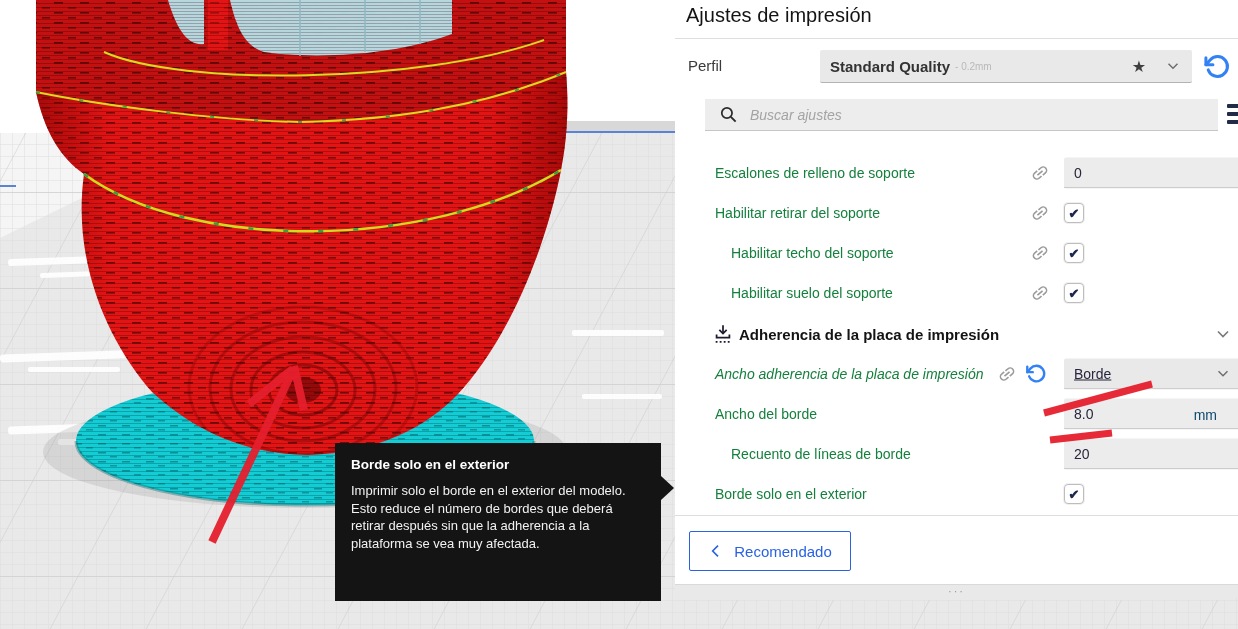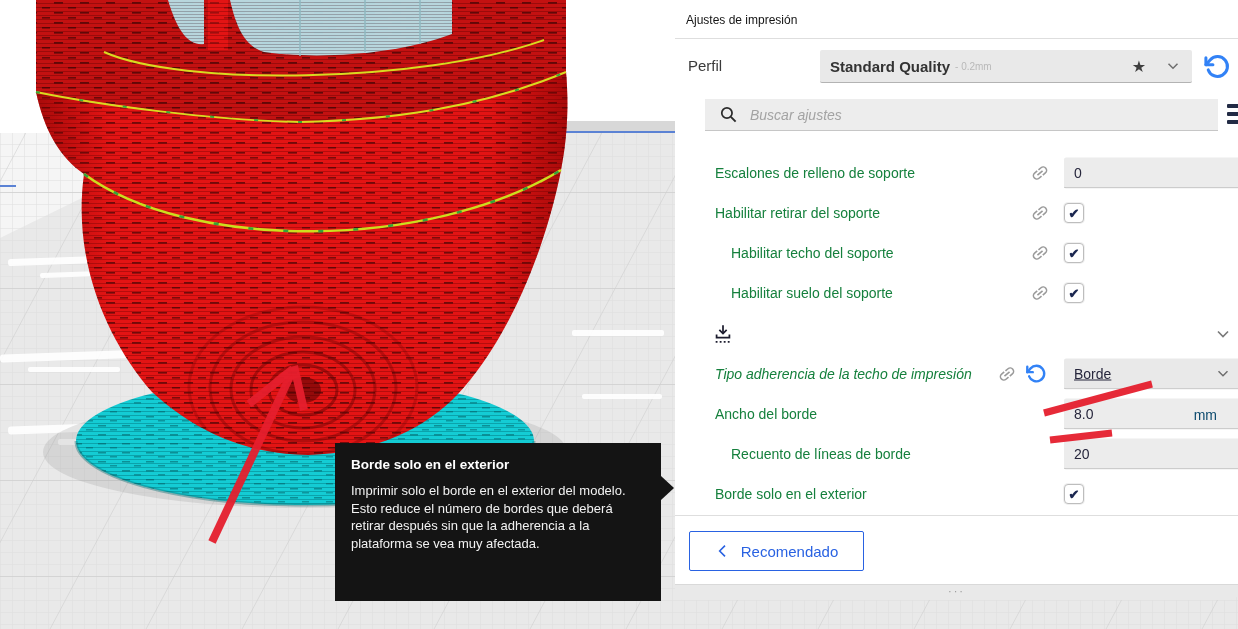--- a/index.html
+++ b/index.html
@@ -17,21 +17,21 @@
   .tooltip-arrow { position:absolute; right:-13px; top:33px; width:0; height:0;
                    border-top:12px solid transparent; border-bottom:12px solid transparent;
                    border-left:13px solid #141414; }
 
   
   .panel { position:absolute; left:675px; top:0; width:580px; height:600px; z-index:20; }
   .panel-body { position:absolute; inset:0 0 16px 0; background:#ffffff; }
   .panel-bottom { position:absolute; left:0; right:17px; bottom:0; height:16px; background:#e9e9e9;
                   border-top:1px solid #d9d9d9; border-radius:0 0 7px 7px; text-align:center;
                   color:#9a9a9a; font-size:11px; line-height:13px; letter-spacing:2px; }
-  .panel-title { position:absolute; left:11px; top:13px; font-size:12px; color:#141414;text-align:right; }
+  .panel-title { position:absolute; left:11px; top:4px; font-size:20px; color:#141414;text-align:right; }
   .divider { position:absolute; left:0; right:0; height:1px; background:#dedede; }
   .d1 { top:38px; } .d2 { top:515px; }
 
   .perfil-label { position:absolute; left:13px; top:57px; font-size:15px; color:#3a3a3a; }
   .profile-box { position:absolute; left:145px; top:50px; width:372px; height:33px; background:#e9e9e9;
                  border-bottom:1px solid #b3b3b3; border-radius:2px; display:flex; align-items:center; padding:8px 10px; cursor:pointer; }
   .profile-value { font-size:15px; font-weight:600; color:#333; white-space:nowrap; }
   .profile-suffix { font-size:10px; color:#b9b9b9; margin-left:5px; flex:1; white-space:nowrap; }
   .star { font-size:16px; color:#3f3f3f; margin-right:18px; }
   .chev { width:18px; height:18px; flex:0 0 auto; }
@@ -72,21 +72,21 @@
               box-shadow:0 0 0 1px #f0f0f0; }
 
   .r1 { top:153px; } .r2 { top:193px; } .r3 { top:233px; } .r4 { top:273px; }
   .sec { top:314px; } .a1 { top:354px; } .a2 { top:394px; } .a3 { top:434px; } .a4 { top:474px; }
 
   .section-row { position:absolute; left:0; width:100%; height:40px; cursor:pointer; }
   .section-icon { position:absolute; left:37px; top:50%; transform:translateY(-50%); width:22px; height:22px; }
   .section-title { position:absolute; left:64px; top:50%; transform:translateY(-50%); font-size:15px; font-weight:bold; color:#141414; white-space:nowrap; }
   .section-chev { position:absolute; left:538px; top:50%; transform:translateY(-50%); width:20px; height:20px; }
 
-  .back-btn { position:absolute; left:14px; top:531px; width:175px; height:40px; background:#fff;
+  .back-btn { position:absolute; left:14px; top:531px; width:162px; height:40px; background:#fff;
               border:1px solid #2962e2; border-radius:2px; display:flex; align-items:center; justify-content:center;
               gap:10px; color:#2962e2; font-size:15px; cursor:pointer; font-family:"Liberation Sans",sans-serif; }
 
   
   .annotations { position:absolute; left:0; top:0; z-index:60; pointer-events:none; }
 </style>
 </head>
 <body>
 
 <div id="stage">
@@ -283,27 +283,28 @@
 
       <div class="section-row sec">
         <svg class="section-icon" viewBox="0 0 24 24">
           <g fill="none" stroke="#1c1c2e" stroke-width="1.9">
             <path d="M12 2.5v8.5"></path>
               <path d="M8 7.5l4 4 4-4"></path>
               <path d="M5 12.5v3.5h14v-3.5"></path>
           </g>
           <line x1="4" y1="20.5" x2="20" y2="20.5" stroke="#1c1c2e" stroke-width="1.9" stroke-dasharray="2 2.4"></line>
         </svg>
+        <span class="section-title">Adherencia de la placa de impresión</span>
         <svg class="section-chev" viewBox="0 0 24 24">
           <polyline points="6,9 12,15 18,9" fill="none" stroke="#7a7a7a" stroke-width="2"></polyline>
         </svg>
       </div>
 
       <div class="row a1">
-        <span class="row-label italic">Tipo adherencia de la techo de impresión</span>
+        <span class="row-label italic">Ancho adherencia de la placa de impresión</span>
         <svg class="row-link shift" viewBox="0 0 24 24">
           <g transform="rotate(-40 12 12)" fill="#9a9a9a">
             <path d="M3.9 12a3.1 3.1 0 0 1 3.1-3.1h4V7H7a5 5 0 0 0 0 10h4v-1.9H7A3.1 3.1 0 0 1 3.9 12Zm4.1 1h8v-2H8Zm9-6h-4v1.9h4a3.1 3.1 0 1 1 0 6.2h-4V17h4a5 5 0 0 0 0-10Z"></path>
           </g>
         </svg>
         <svg class="row-reset reset-row" viewBox="0 0 24 24">
           <path d="M2.5 4v6h6" fill="none" stroke="#3282f6" stroke-width="2.6" stroke-linecap="round" stroke-linejoin="round"></path>
           <path d="M4.5 14.5a8.5 8.5 0 1 0 1.6-8.6L2.5 10" fill="none" stroke="#3282f6" stroke-width="2.6" stroke-linecap="round"></path>
         </svg>
         <div class="dropdown">

